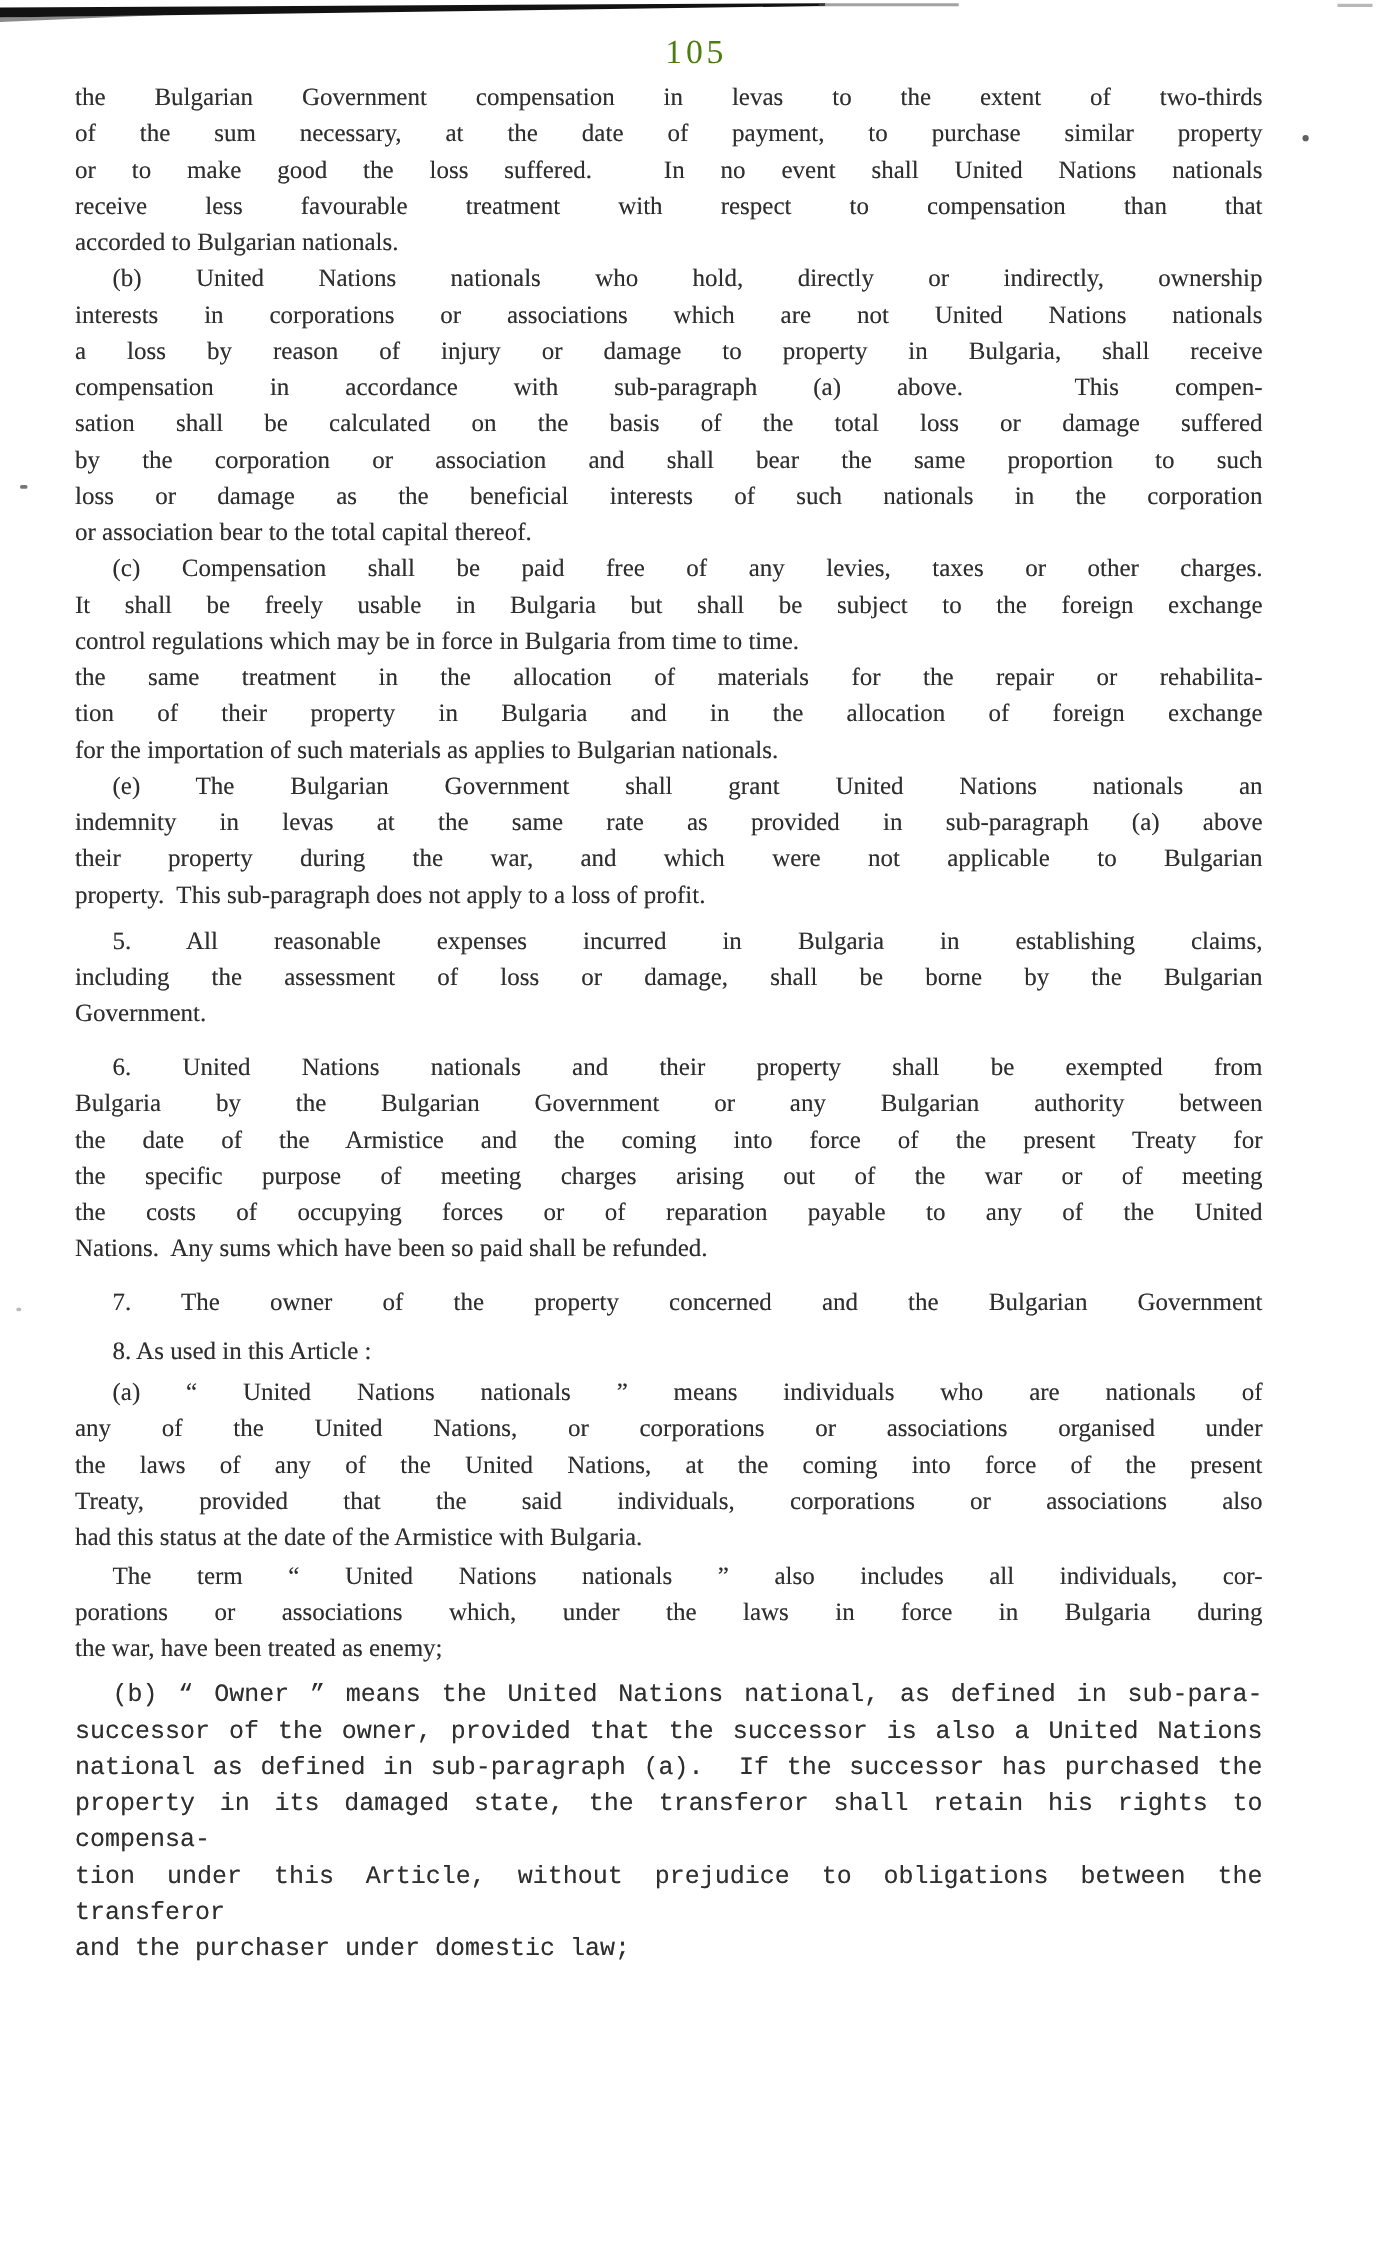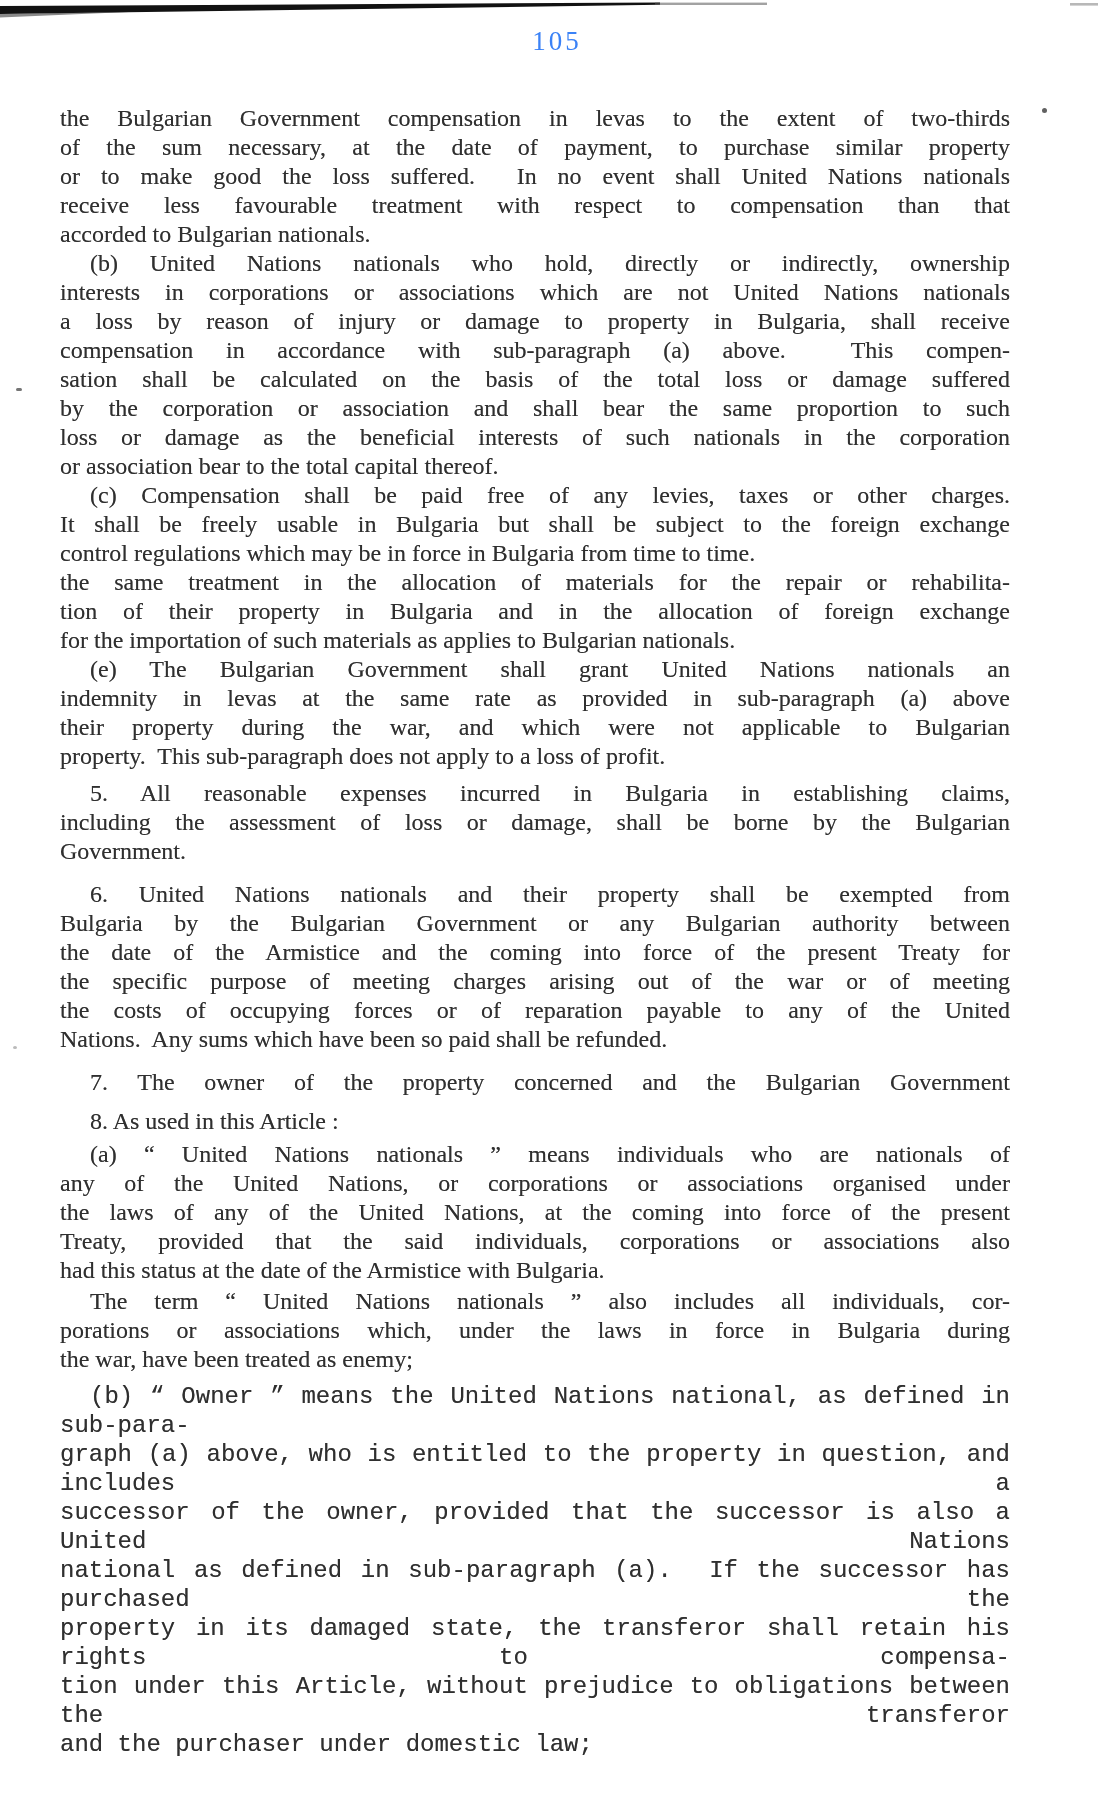--- a/index.html
+++ b/index.html
@@ -17,31 +17,30 @@
     color: #2f2f2f;
   }
   .pageno {
     position: absolute;
     top: 26px;
     left: 0;
     width: 100%;
     text-align: center;
     font-size: 27px;
     letter-spacing: 3px;
-    color: #3b82f6;
+    color: #4d7c0f;
   }
   .text-block {
     position: absolute;
     left: 60px;
     top: 64px;
     width: 950px;
-    font-size: 24px;
+    font-size: 20px;
     line-height: 29px;
     text-shadow: 0 0 0.5px rgba(60,60,60,0.55);
-    margin-top: 40px;
   }
   .para { margin: 0; }
   .line {
     white-space: pre-wrap;
     text-align: justify;
     text-align-last: justify;
   }
   .line.last { text-align-last: left; }
   .line.indent { text-indent: 30px; }
   .scan-top {
@@ -132,21 +131,20 @@
         <div class="line">Treaty, provided that the said individuals, corporations or associations also</div>
         <div class="line last">had this status at the date of the Armistice with Bulgaria.</div>
       </div>
       <div class="para" style="margin-top: 2px;">
         <div class="line indent">The term “ United Nations nationals ” also includes all individuals, cor-</div>
         <div class="line">porations or associations which, under the laws in force in Bulgaria during</div>
         <div class="line last">the war, have been treated as enemy;</div>
       </div>
       <div class="para" style="margin-top: 8px; font-family: Liberation Mono, monospace;">
         <div class="line indent">(b) “ Owner ” means the United Nations national, as defined in sub-para-</div>
-        <div class="line">graph (a) above, who is entitled to the property in question, and includes a</div>
         <div class="line">successor of the owner, provided that the successor is also a United Nations</div>
         <div class="line">national as defined in sub-paragraph (a).  If the successor has purchased the</div>
         <div class="line">property in its damaged state, the transferor shall retain his rights to compensa-</div>
         <div class="line">tion under this Article, without prejudice to obligations between the transferor</div>
         <div class="line last">and the purchaser under domestic law;</div>
       </div>
     </div>
 
   <div class="speck dot1"></div>
   <div class="speck dash1"></div>

